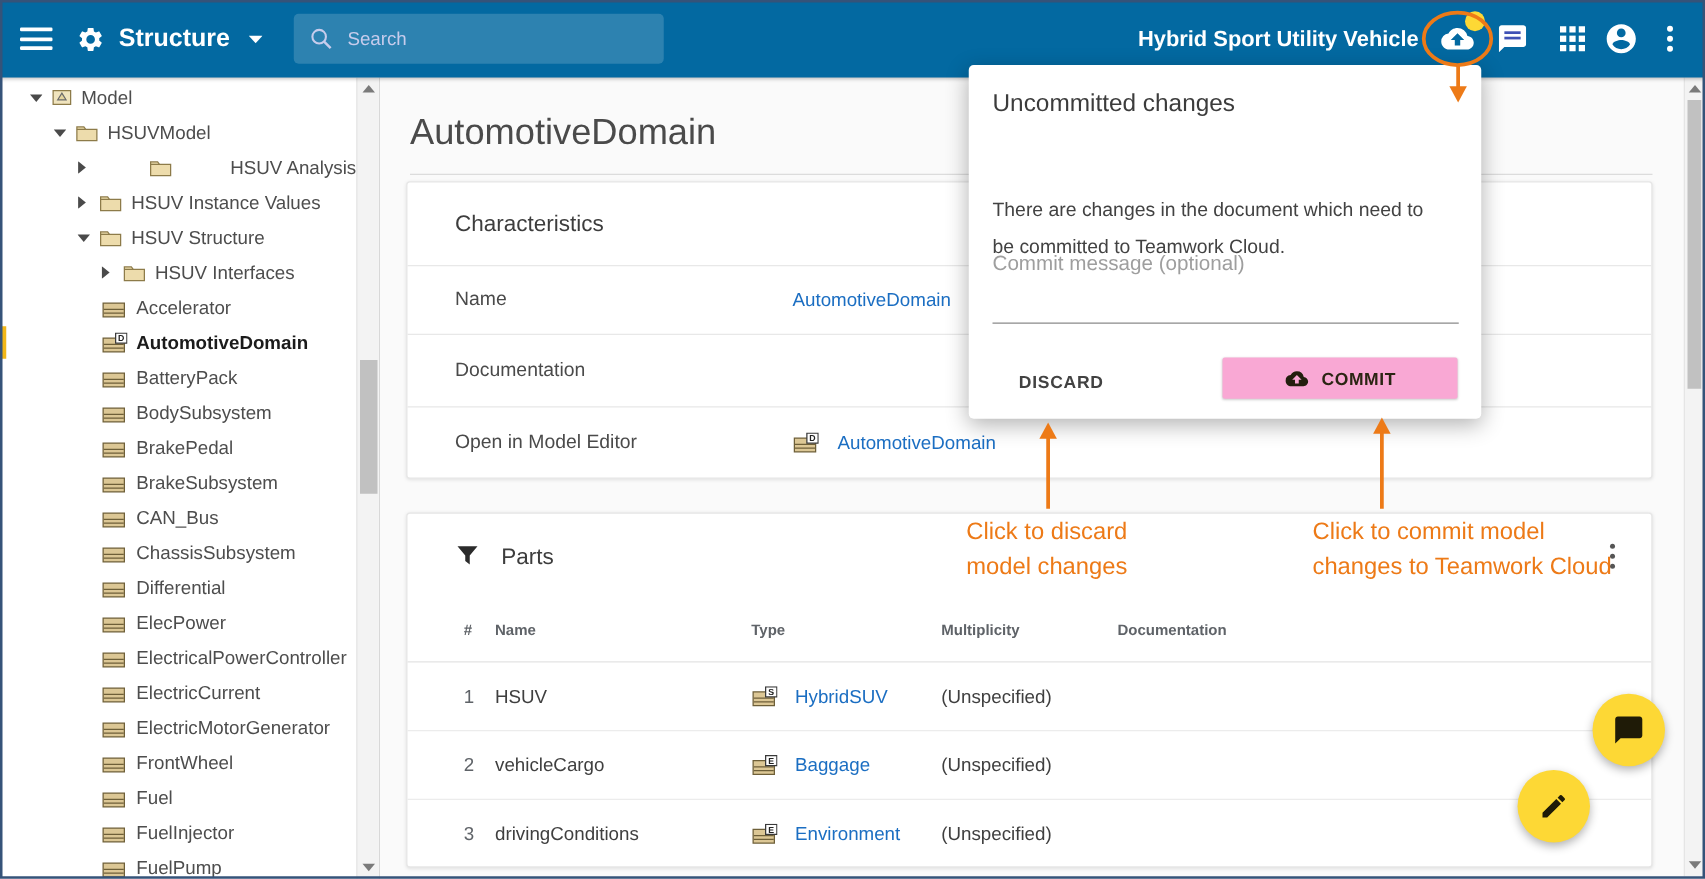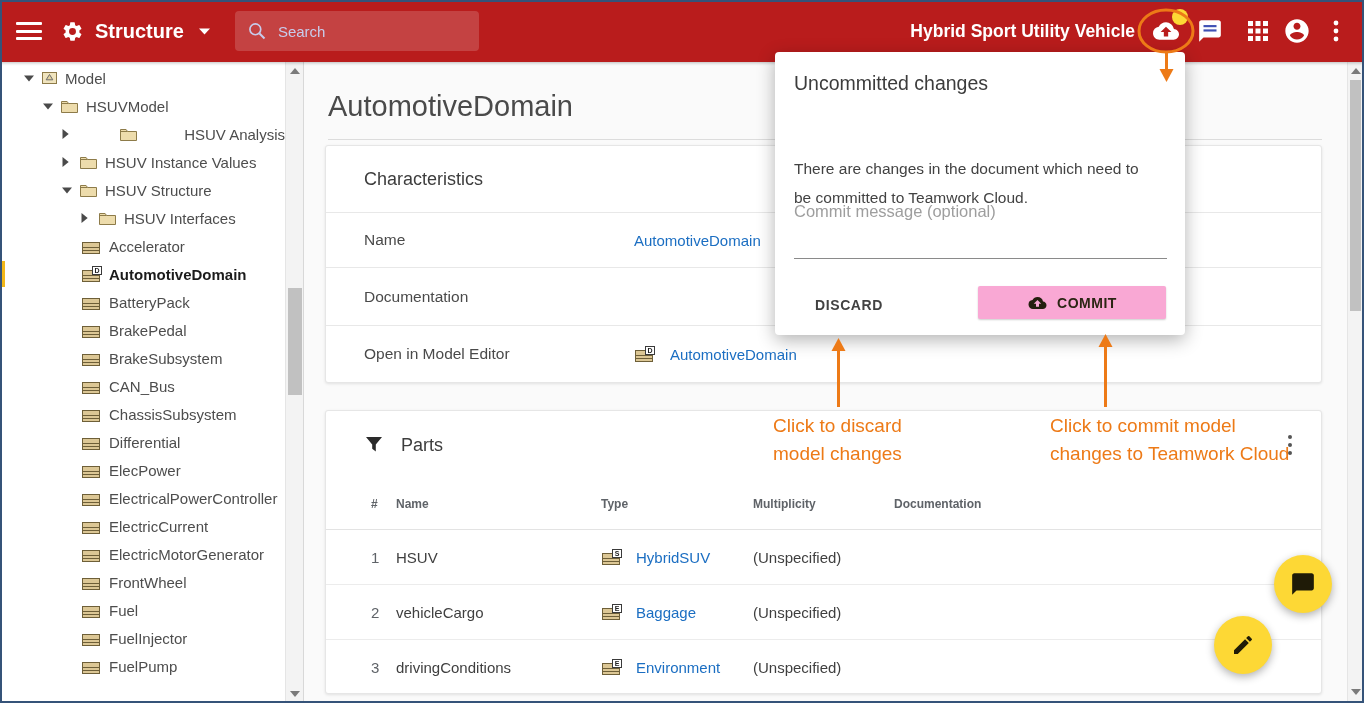--- a/index.html
+++ b/index.html
@@ -2,28 +2,28 @@
 <html><head>
 <meta charset="utf-8">
 <style>
   html,body{margin:0;padding:0;}
   body{width:1364px;height:703px;position:relative;overflow:hidden;
        font-family:"Liberation Sans",sans-serif;background:#FAFAFA;}
   #app{position:absolute;inset:0;}
   .frame{position:absolute;inset:0;border:2px solid #355379;pointer-events:none;z-index:300;}
 
   
-  .topbar{position:absolute;left:0;top:0;width:1364px;height:62px;background:#b91c1c;
+  .topbar{position:absolute;left:0;top:0;width:1364px;height:62px;background:#0369a1;
           display:flex;align-items:center;z-index:20;box-shadow:0 1px 3px rgba(0,0,0,.25);}
   .hamburger{margin-left:16px;width:26px;height:18px;display:flex;flex-direction:column;justify-content:space-between;cursor:pointer;}
   .hamburger div{height:3px;background:#fff;border-radius:1px;}
   .gear{margin-left:19px;display:flex;}
   .section-label{margin-left:11px;font-size:20px;font-weight:bold;color:#fff;}
   .caret{margin-left:15px;display:flex;}
-  .searchbox{margin-left:25px;width:244px;height:40px;background:rgba(255,255,255,.17);
+  .searchbox{margin-left:25px;width:296px;height:40px;background:rgba(255,255,255,.17);
              border-radius:4px;display:flex;align-items:center;padding:8px 12px;box-sizing:border-box;}
   .searchbox .ph{margin-left:11px;font-size:15px;color:#C7CCEC;}
   .doc-title{position:absolute;right:229px;top:0;height:62px;display:flex;align-items:center;
              font-size:17.5px;font-weight:bold;color:#fff;white-space:nowrap;}
   .tb-btn{position:absolute;top:11px;width:40px;height:40px;display:flex;align-items:center;justify-content:center;}
   .badge-dot{position:absolute;left:26px;top:-2px;width:16px;height:16px;border-radius:50%;background:#FDD835;}
 
   
   .sidebar{position:absolute;left:0;top:62px;width:303px;bottom:0;background:#fff;
            border-right:1px solid #D8D8D8;overflow:hidden;z-index:5;}
@@ -283,20 +283,29 @@
           <span class="selbar"></span>
         </div>
         <div class="tree-item" style="padding-left: 81px;">
           <span class="ti">
             <svg width="21" height="17" viewBox="0 0 21 17">
               <rect x="1.5" y="4.5" width="17" height="11" fill="#DCC795" stroke="#6E5F38"></rect>
               <path d="M2 9.5h16M2 12.5h16" stroke="#6E5F38"></path>
             </svg>
           </span>
           <span class="tl">BatteryPack</span>
+        </div>
+        <div class="tree-item" style="padding-left: 81px;">
+          <span class="ti">
+            <svg width="21" height="17" viewBox="0 0 21 17">
+              <rect x="1.5" y="4.5" width="17" height="11" fill="#DCC795" stroke="#6E5F38"></rect>
+              <path d="M2 9.5h16M2 12.5h16" stroke="#6E5F38"></path>
+            </svg>
+          </span>
+          <span class="tl">BodySubsystem</span>
         </div>
         <div class="tree-item" style="padding-left: 81px;">
           <span class="ti">
             <svg width="21" height="17" viewBox="0 0 21 17">
               <rect x="1.5" y="4.5" width="17" height="11" fill="#DCC795" stroke="#6E5F38"></rect>
               <path d="M2 9.5h16M2 12.5h16" stroke="#6E5F38"></path>
             </svg>
           </span>
           <span class="tl">BrakePedal</span>
         </div>

